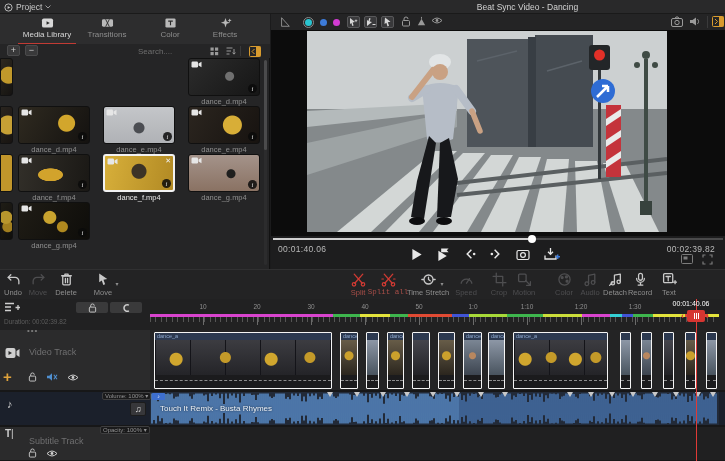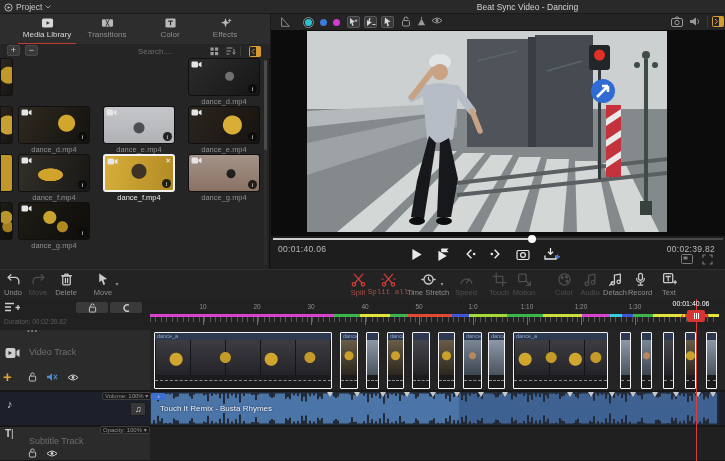--- a/index.html
+++ b/index.html
@@ -492,21 +492,21 @@
             <path d="M2 10.5 a5.2 5.2 0 0 1 10 0"></path>
             <path d="M7 10.5 L9.8 6.2"></path>
           </svg></div>
         <div class="tb-lb">Speed</div>
       </div>
       <div class="tb-item dis" style="left: 477px;">
         <div class="tb-ic"><svg width="15" height="15" viewBox="0 0 14 14" fill="none" stroke="currentColor" stroke-width="1.2" stroke-linecap="round" stroke-linejoin="round">
             <path d="M4 1 V10 H13"></path>
             <path d="M1 4 H10 V13"></path>
           </svg></div>
-        <div class="tb-lb">Touch</div>
+        <div class="tb-lb">Crop</div>
       </div>
       <div class="tb-item dis" style="left: 502px;">
         <div class="tb-ic"><svg width="15" height="15" viewBox="0 0 14 14" fill="none" stroke="currentColor" stroke-width="1.2" stroke-linecap="round" stroke-linejoin="round">
             <rect x="1.5" y="2" width="7" height="7" rx="1"></rect>
             <path d="M8 8 L12.5 12.5 M12.5 9 V12.5 H9"></path>
           </svg></div>
         <div class="tb-lb">Motion</div>
       </div>
       <div class="tb-item dis" style="left: 542px;">
         <div class="tb-ic"><svg width="15" height="15" viewBox="0 0 14 14" fill="none" stroke="currentColor" stroke-width="1.2" stroke-linecap="round" stroke-linejoin="round">

